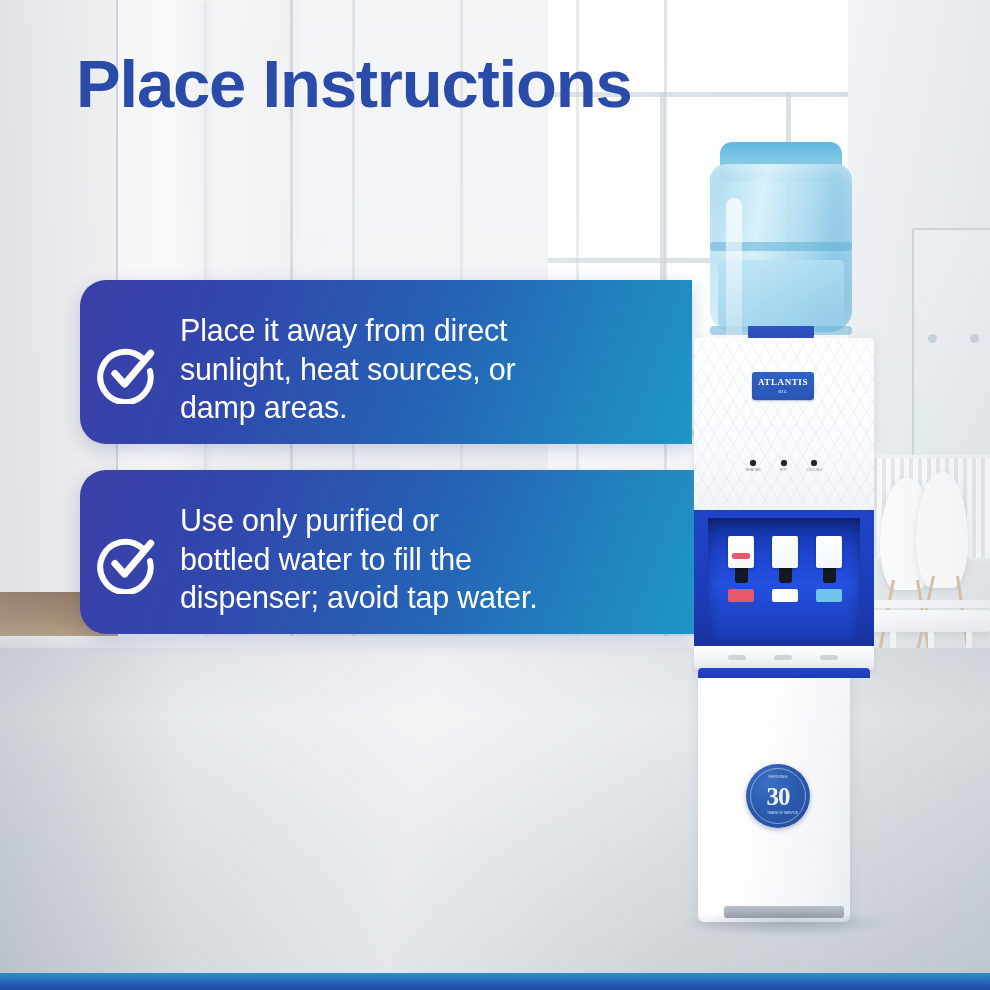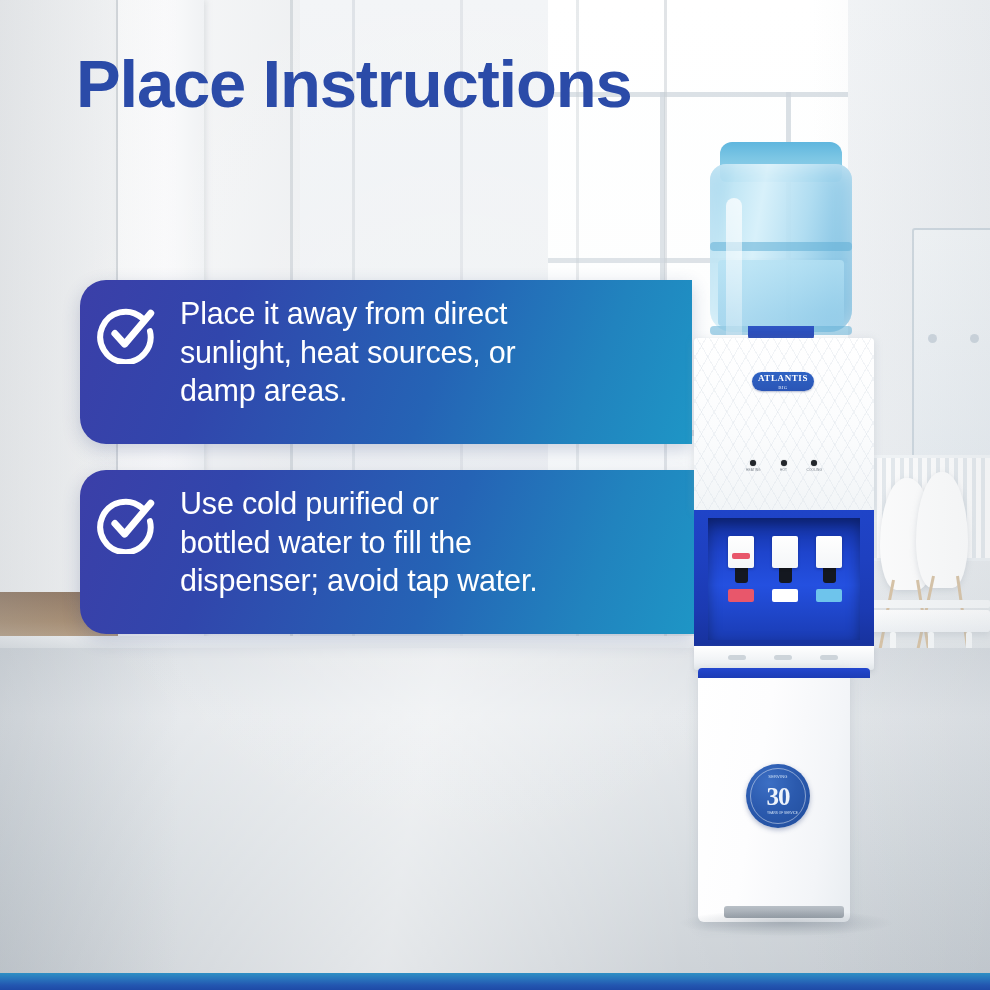--- a/index.html
+++ b/index.html
@@ -93,21 +93,21 @@
   .title{
     position:absolute;left:76px;top:50px;
     font-size:67px;font-weight:700;letter-spacing:-1.2px;
     color:#2B4BA8;white-space:nowrap;line-height:1;
     font-family:"Liberation Sans",sans-serif;
   }
 
   
   .card{
     position:absolute;
-    display:flex;align-items:flex-start;gap:22px;
+    display:flex;align-items:center;gap:22px;
     border-radius:26px 0 0 26px;
     box-shadow:0 6px 18px rgba(40,60,120,.22);
     overflow:hidden;
   }
   .card::after{
     content:"";position:absolute;right:0;top:0;bottom:0;width:26px;
     background:transparent;
   }
   .card-1{left:80px;top:280px;width:612px;height:164px;
     background:linear-gradient(110deg,#3B3FA8 0%,#3146AC 24%,#2563B5 58%,#2183BE 82%,#1E96C6 100%);}
@@ -170,21 +170,21 @@
     box-shadow:0 2px 8px rgba(150,160,172,.28);
   }
   .texture{
     position:absolute;inset:0;border-radius:4px 4px 0 0;
     background:
       repeating-linear-gradient(60deg,rgba(215,222,230,.45) 0px,rgba(215,222,230,.45) 1px,transparent 1px,transparent 11px),
       repeating-linear-gradient(-60deg,rgba(215,222,230,.45) 0px,rgba(215,222,230,.45) 1px,transparent 1px,transparent 11px);
     opacity:.75;
   }
   .logo-badge{
-    position:absolute;left:58px;top:34px;width:62px;height:19px;border-radius:13px;
+    position:absolute;left:58px;top:34px;width:62px;height:28px;border-radius:3px;
     background:linear-gradient(180deg,#2F63C4 0%,#2A55B6 100%);
     display:flex;flex-direction:column;align-items:center;justify-content:center;
     box-shadow:0 1px 2px rgba(40,60,120,.35);
   }
   .logo-main{color:#fff;font-size:9px;font-weight:700;letter-spacing:.6px;line-height:1;
     font-family:"Liberation Serif",serif;}
   .logo-sub{color:#dce8f8;font-size:5px;letter-spacing:.3px;line-height:1;margin-top:2px;
     font-family:"Liberation Serif",serif;}
 
   .leds{position:absolute;left:52px;top:122px;width:76px;display:flex;justify-content:space-between;}
@@ -331,21 +331,21 @@
 damp areas.</div>
   </div>
 
   <div class="card card-2">
     <div class="check-wrap">
       <svg viewBox="0 0 64 64" aria-hidden="true">
         <path d="M47.5 16.5a26 26 0 1 0 8.2 13.6" fill="none" stroke="#ffffff" stroke-width="6.2" stroke-linecap="round"></path>
         <path d="M19.5 32.5 L29.5 43.5 L56.5 11.5" fill="none" stroke="#ffffff" stroke-width="7.2" stroke-linecap="round" stroke-linejoin="round"></path>
       </svg>
     </div>
-    <div class="card-text">Use cold purified or
+    <div class="card-text">Use only purified or
 bottled water to fill the
 dispenser; avoid tap water.</div>
   </div>
 
 
   <div class="dispenser">
 
     <div class="bottle">
       <div class="bottle-cap"></div>
       <div class="bottle-body">

